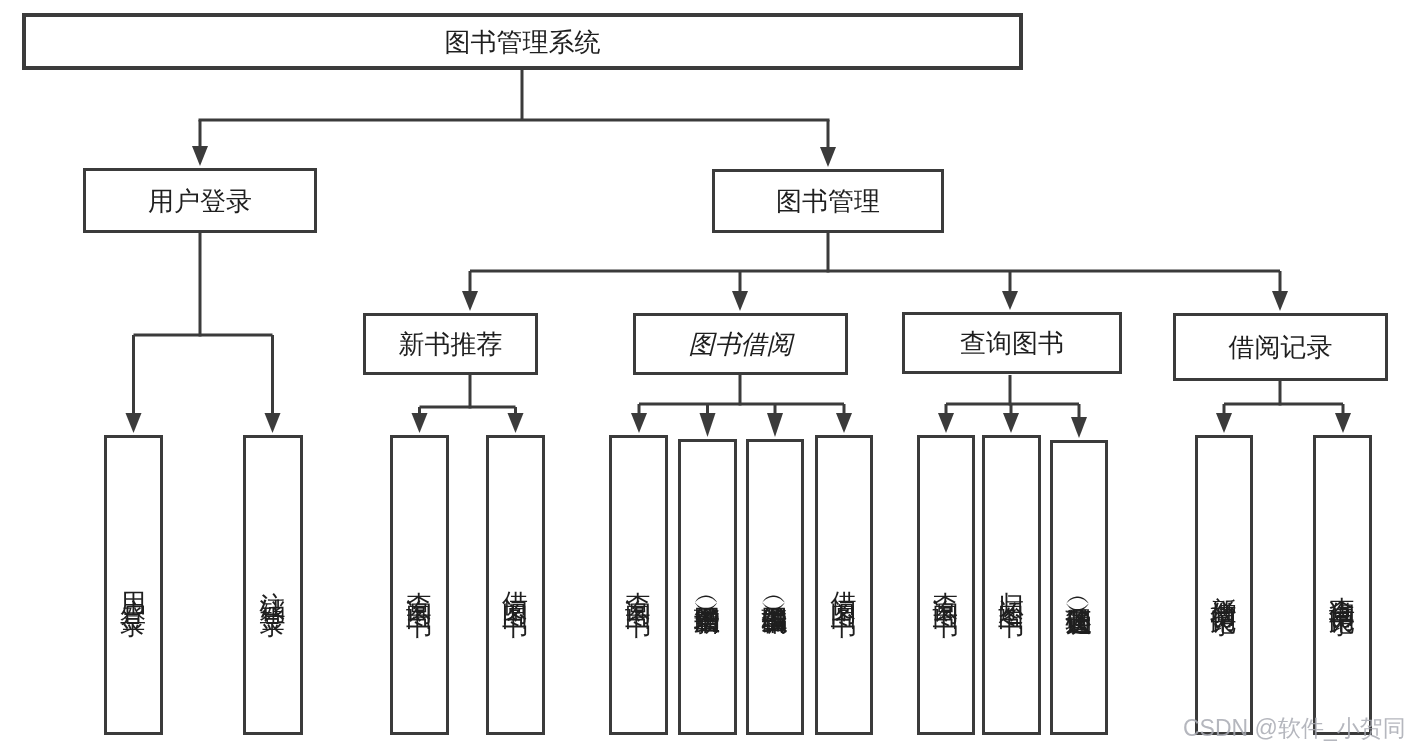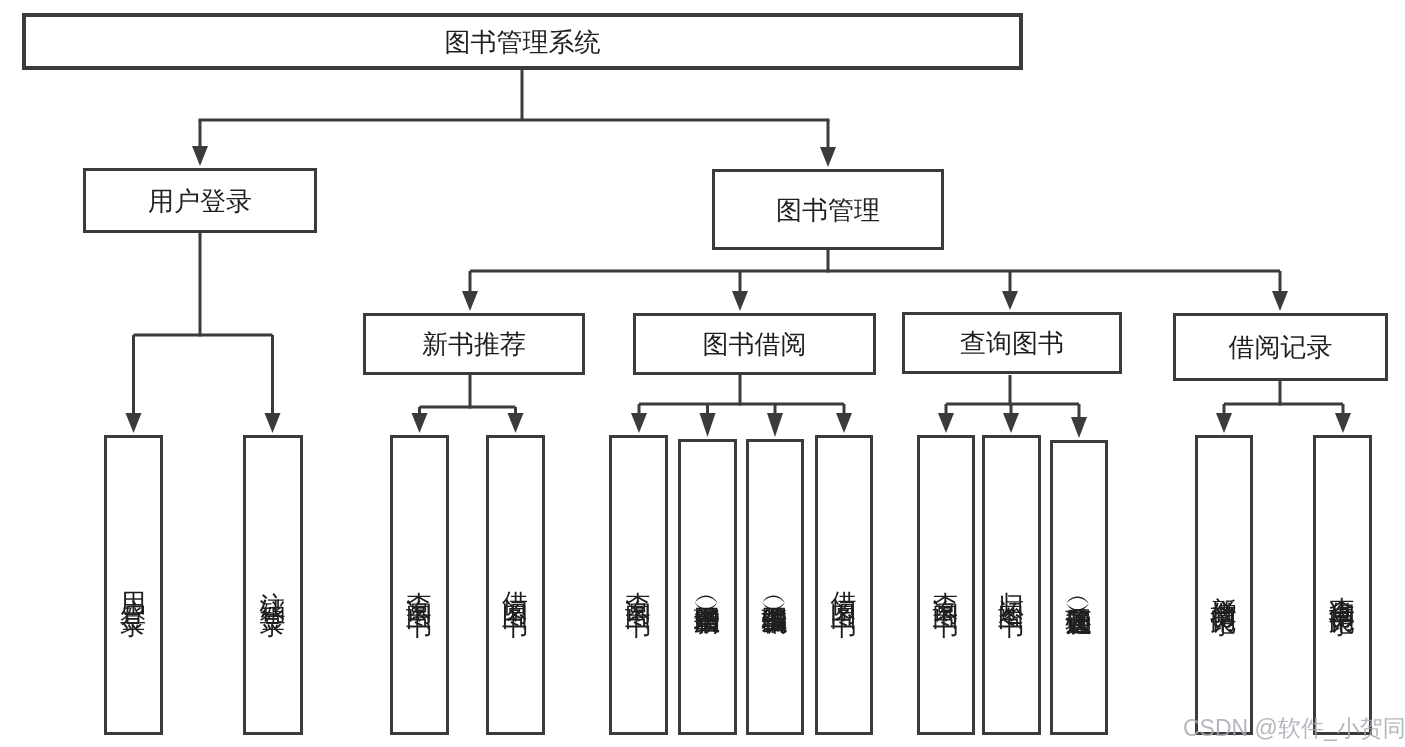--- a/index.html
+++ b/index.html
@@ -130,24 +130,24 @@
       <path d="M1224 404 V414"></path>
         <polygon points="1216,413 1232,413 1224,433"></polygon>
       <path d="M1343 404 V414"></path>
         <polygon points="1335,413 1351,413 1343,433"></polygon>
     </g>
   </svg>
 
   <div class="node node-root" style="left:22px;top:13px;width:1001px;height:57px;">图书管理系统</div>
 
   <div class="node" style="left:83px;top:168px;width:234px;height:65px;">用户登录</div>
-  <div class="node" style="left:712px;top:169px;width:232px;height:81px;">图书管理</div>
+  <div class="node" style="left:712px;top:169px;width:232px;height:64px;">图书管理</div>
 
-  <div class="node" style="left:363px;top:313px;width:222px;height:62px;">新书推荐</div>
-  <div class="node" style="left:633px;top:313px;width:243px;height:62px;">图书借阅</div>
+  <div class="node" style="left:363px;top:313px;width:175px;height:62px;">新书推荐</div>
+  <div class="node" style="left:633px;top:313px;width:215px;height:62px;font-style:italic;">图书借阅</div>
   <div class="node" style="left:902px;top:312px;width:220px;height:62px;">查询图书</div>
   <div class="node" style="left:1173px;top:313px;width:215px;height:68px;">借阅记录</div>
 
   <div class="node node-v ls-wide" style="left:104px;top:435px;width:59px;height:300px;">用户登录</div>
   <div class="node node-v ls-wide" style="left:243px;top:435px;width:60px;height:300px;">注销登录</div>
 
   <div class="node node-v ls-wide" style="left:390px;top:435px;width:59px;height:300px;">查询图书</div>
   <div class="node node-v ls-wide" style="left:486px;top:435px;width:59px;height:300px;">借阅图书</div>
 
   <div class="node node-v ls-wide" style="left:609px;top:435px;width:59px;height:300px;">查询图书</div>

